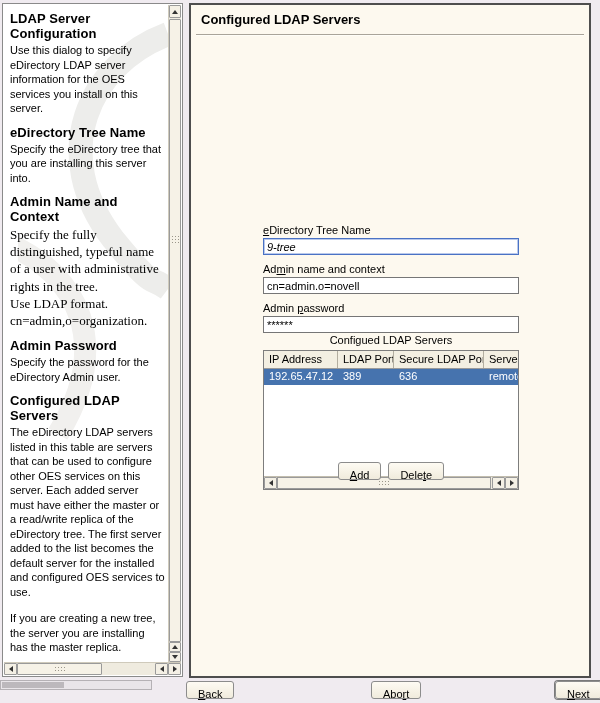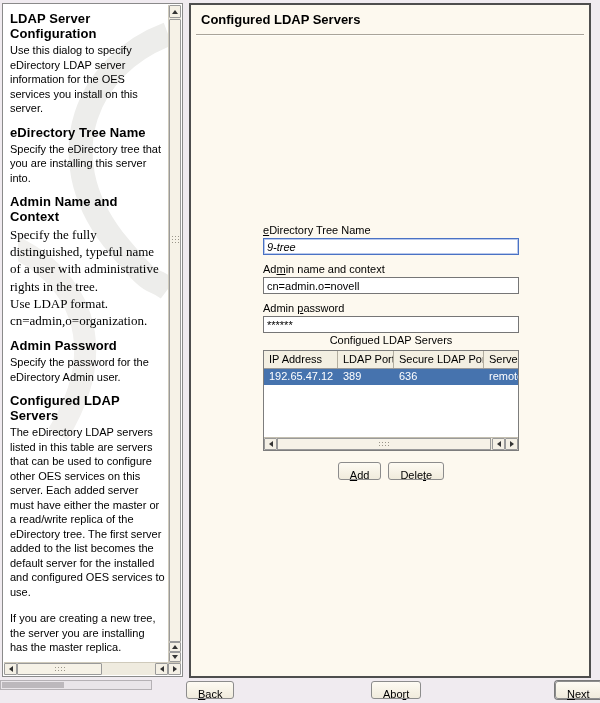--- a/index.html
+++ b/index.html
@@ -86,21 +86,21 @@
   .fld-input {
     position:absolute; left:72px; width:256px; height:17px;
     border:1px solid #767676; background:#fff;
     font-family:"Liberation Sans",sans-serif; font-size:11px; padding:1px 3px;
   }
   .fld-input.focused { border:1px solid #4a72c4; box-shadow:inset 0 0 0 1px #b9c9ec; }
 
   .tbl-caption { position:absolute; left:72px; width:256px; text-align:center; font-size:11px; }
 
   .servers-table {
-    position:absolute; left:72px; top:345px; width:256px; height:101px;
+    position:absolute; left:72px; top:345px; width:256px; height:140px;
     background:#fff; border:1px solid #7d7d7d;
   }
   .thead { display:flex; height:18px; background:#f3efe2; border-bottom:1px solid #9a9a9a; }
   .th {
     font-size:11px; padding:2px 4px 0 5px; border-right:1px solid #b3aea0;
     white-space:nowrap; overflow:hidden;
   }
   .th:last-child { border-right:none; }
   .c-ip{width:74px;} .c-port{width:56px;} .c-secure{width:90px;} .c-server{width:34px;}
   .trow { display:flex; height:16px; background:#4673ae; color:#fff; }

